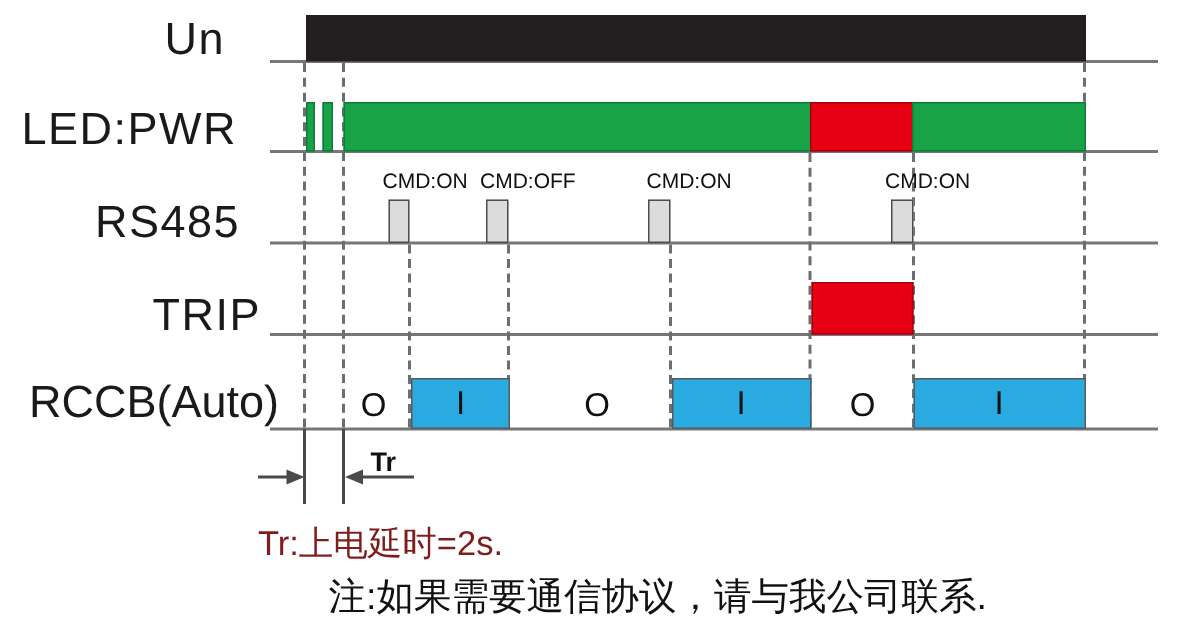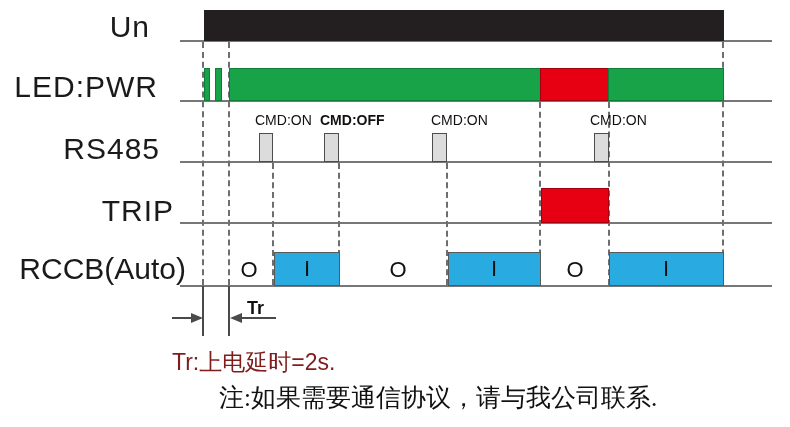--- a/index.html
+++ b/index.html
@@ -61,21 +61,21 @@
 
   <div class="blk un" style="left:204px;top:10px;width:520px;height:31px;"></div>
 
   <div class="blk green" style="left:204px;top:68px;width:6px;height:33px;"></div>
   <div class="blk green" style="left:215px;top:68px;width:7px;height:33px;"></div>
   <div class="blk green" style="left:229px;top:68px;width:312px;height:33px;"></div>
   <div class="blk red" style="left:540px;top:68px;width:69px;height:33px;"></div>
   <div class="blk green" style="left:608px;top:68px;width:116px;height:33px;"></div>
 
   <div class="cmd-label" style="left:255px;top:113px;">CMD:ON</div>
-  <div class="cmd-label" style="left:320px;top:113px;font-weight:bold;">CMD:OFF</div>
+  <div class="cmd-label" style="left:320px;top:113px;">CMD:OFF</div>
   <div class="cmd-label" style="left:431px;top:113px;">CMD:ON</div>
   <div class="cmd-label" style="left:590px;top:113px;">CMD:ON</div>
   <div class="blk pulse" style="left:259px;top:133px;width:14px;height:29px;"></div>
   <div class="blk pulse" style="left:324px;top:133px;width:15px;height:29px;"></div>
   <div class="blk pulse" style="left:432px;top:133px;width:15px;height:29px;"></div>
   <div class="blk pulse" style="left:594px;top:133px;width:15px;height:29px;"></div>
 
   <div class="blk red" style="left:541px;top:188px;width:68px;height:35px;"></div>
 
   <div class="blk blue" style="left:274px;top:252px;width:66px;height:34px;"></div>
@@ -90,15 +90,15 @@
 
   <div class="ext" style="left:202px;top:286px;height:50px;"></div>
   <div class="ext" style="left:228px;top:286px;height:50px;"></div>
   <div class="dim-line" style="left:172px;top:317px;width:22px;"></div>
   <div class="arrow-right" style="left:191px;top:313px;"></div>
   <div class="arrow-left" style="left:230px;top:313px;"></div>
   <div class="dim-line" style="left:240px;top:317px;width:36px;"></div>
   <div class="tr-label" style="left:247px;top:299px;font-weight:bold;">Tr</div>
 
   <div class="note1" style="left:172px;top:349px;">Tr:上电延时=2s.</div>
-  <div class="note2" style="left:219px;top:384px;font-family:Liberation Serif, serif;">注:如果需要通信协议，请与我公司联系.</div>
+  <div class="note2" style="left:219px;top:384px;">注:如果需要通信协议，请与我公司联系.</div>
 
 </div>
 
 </body></html>

